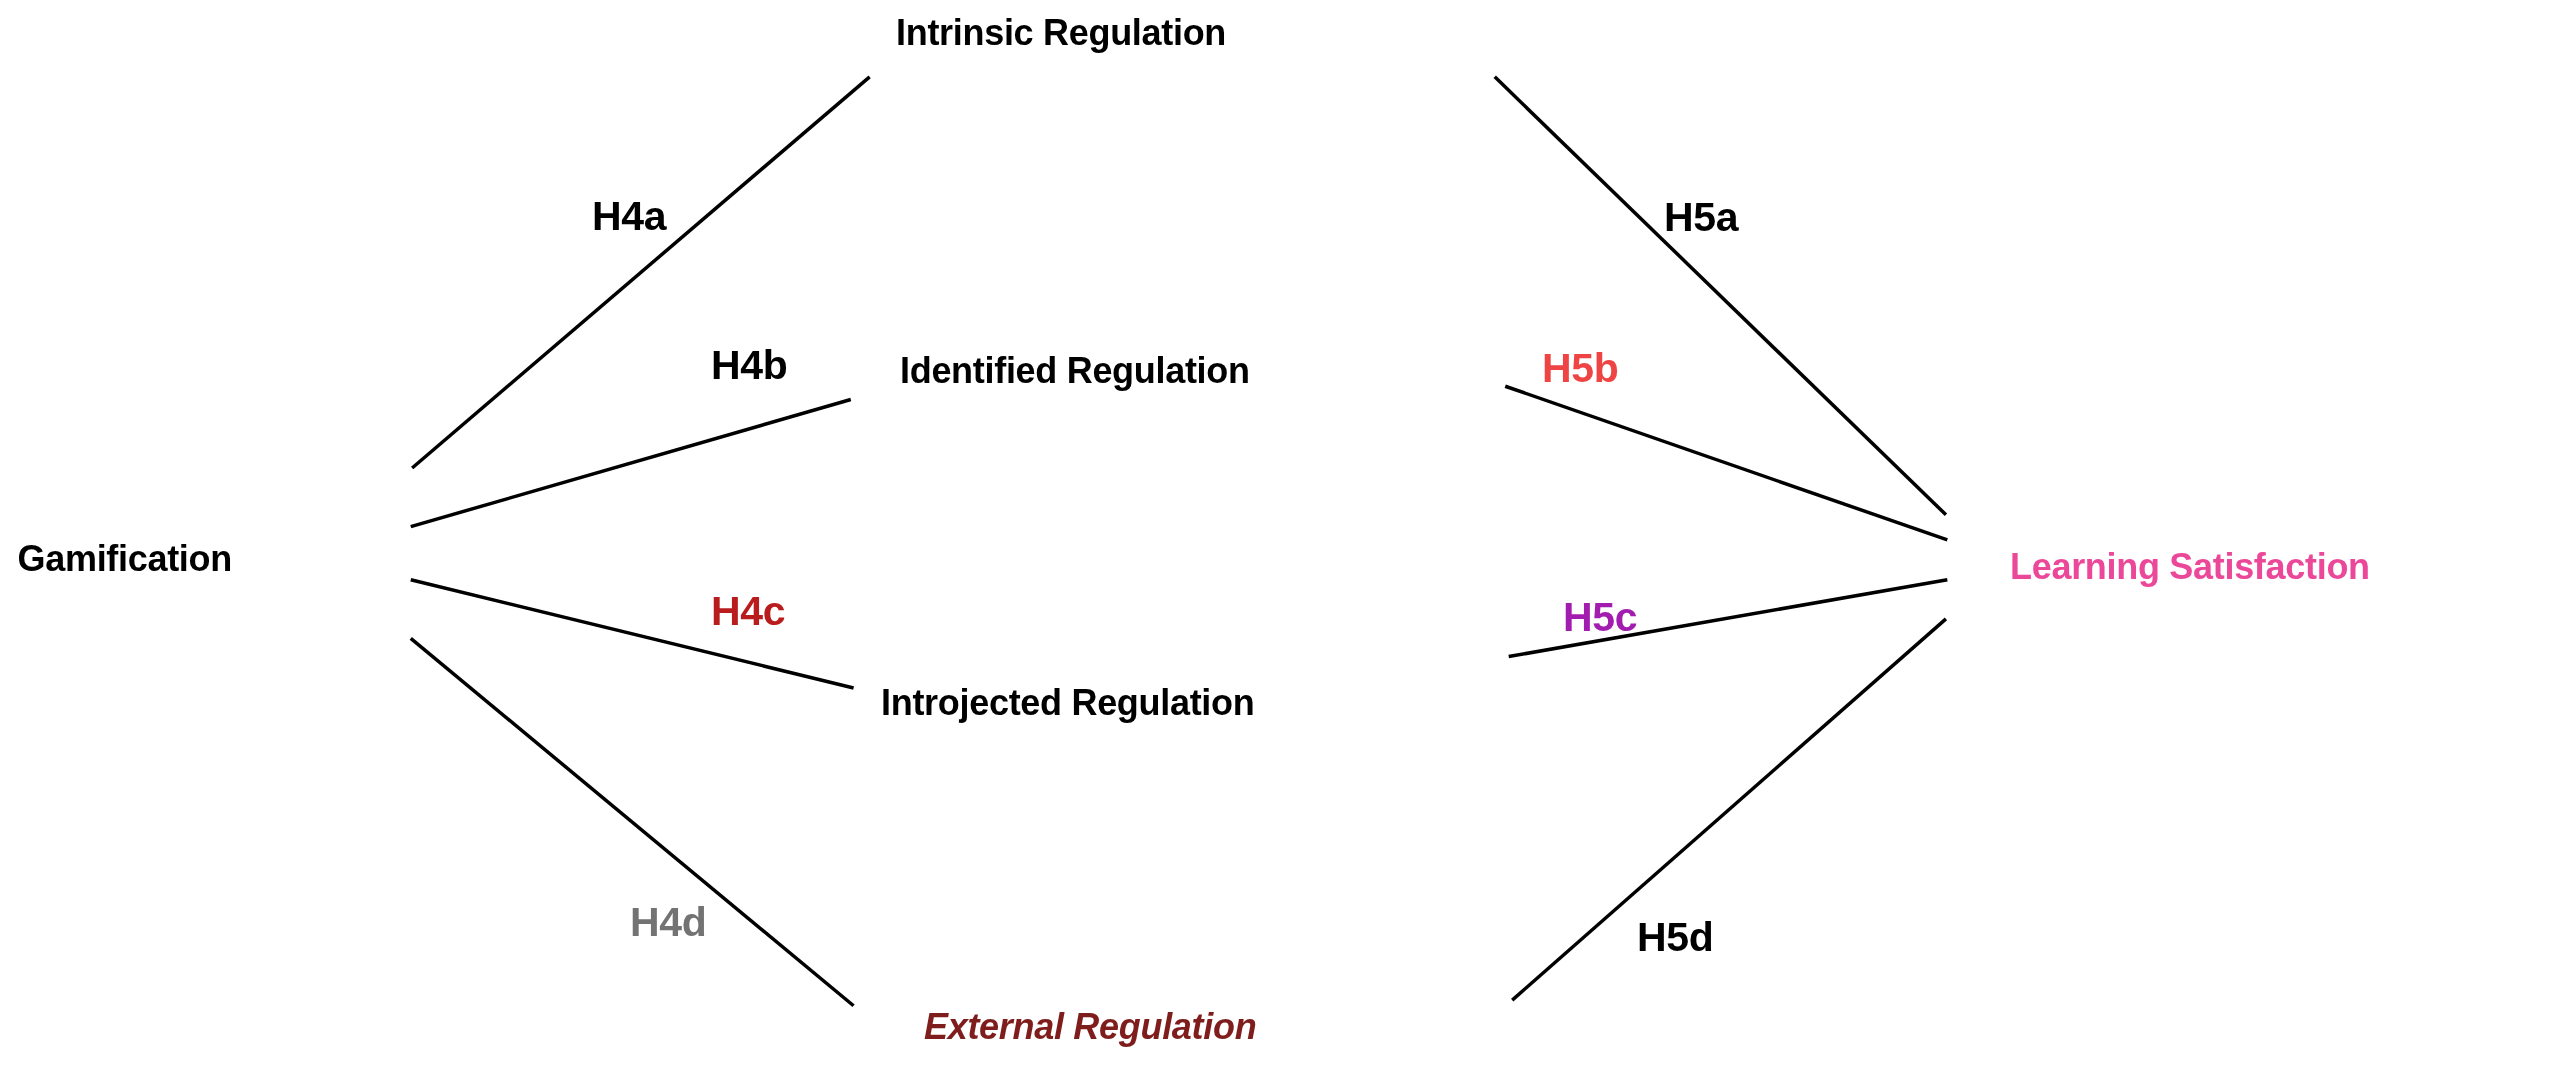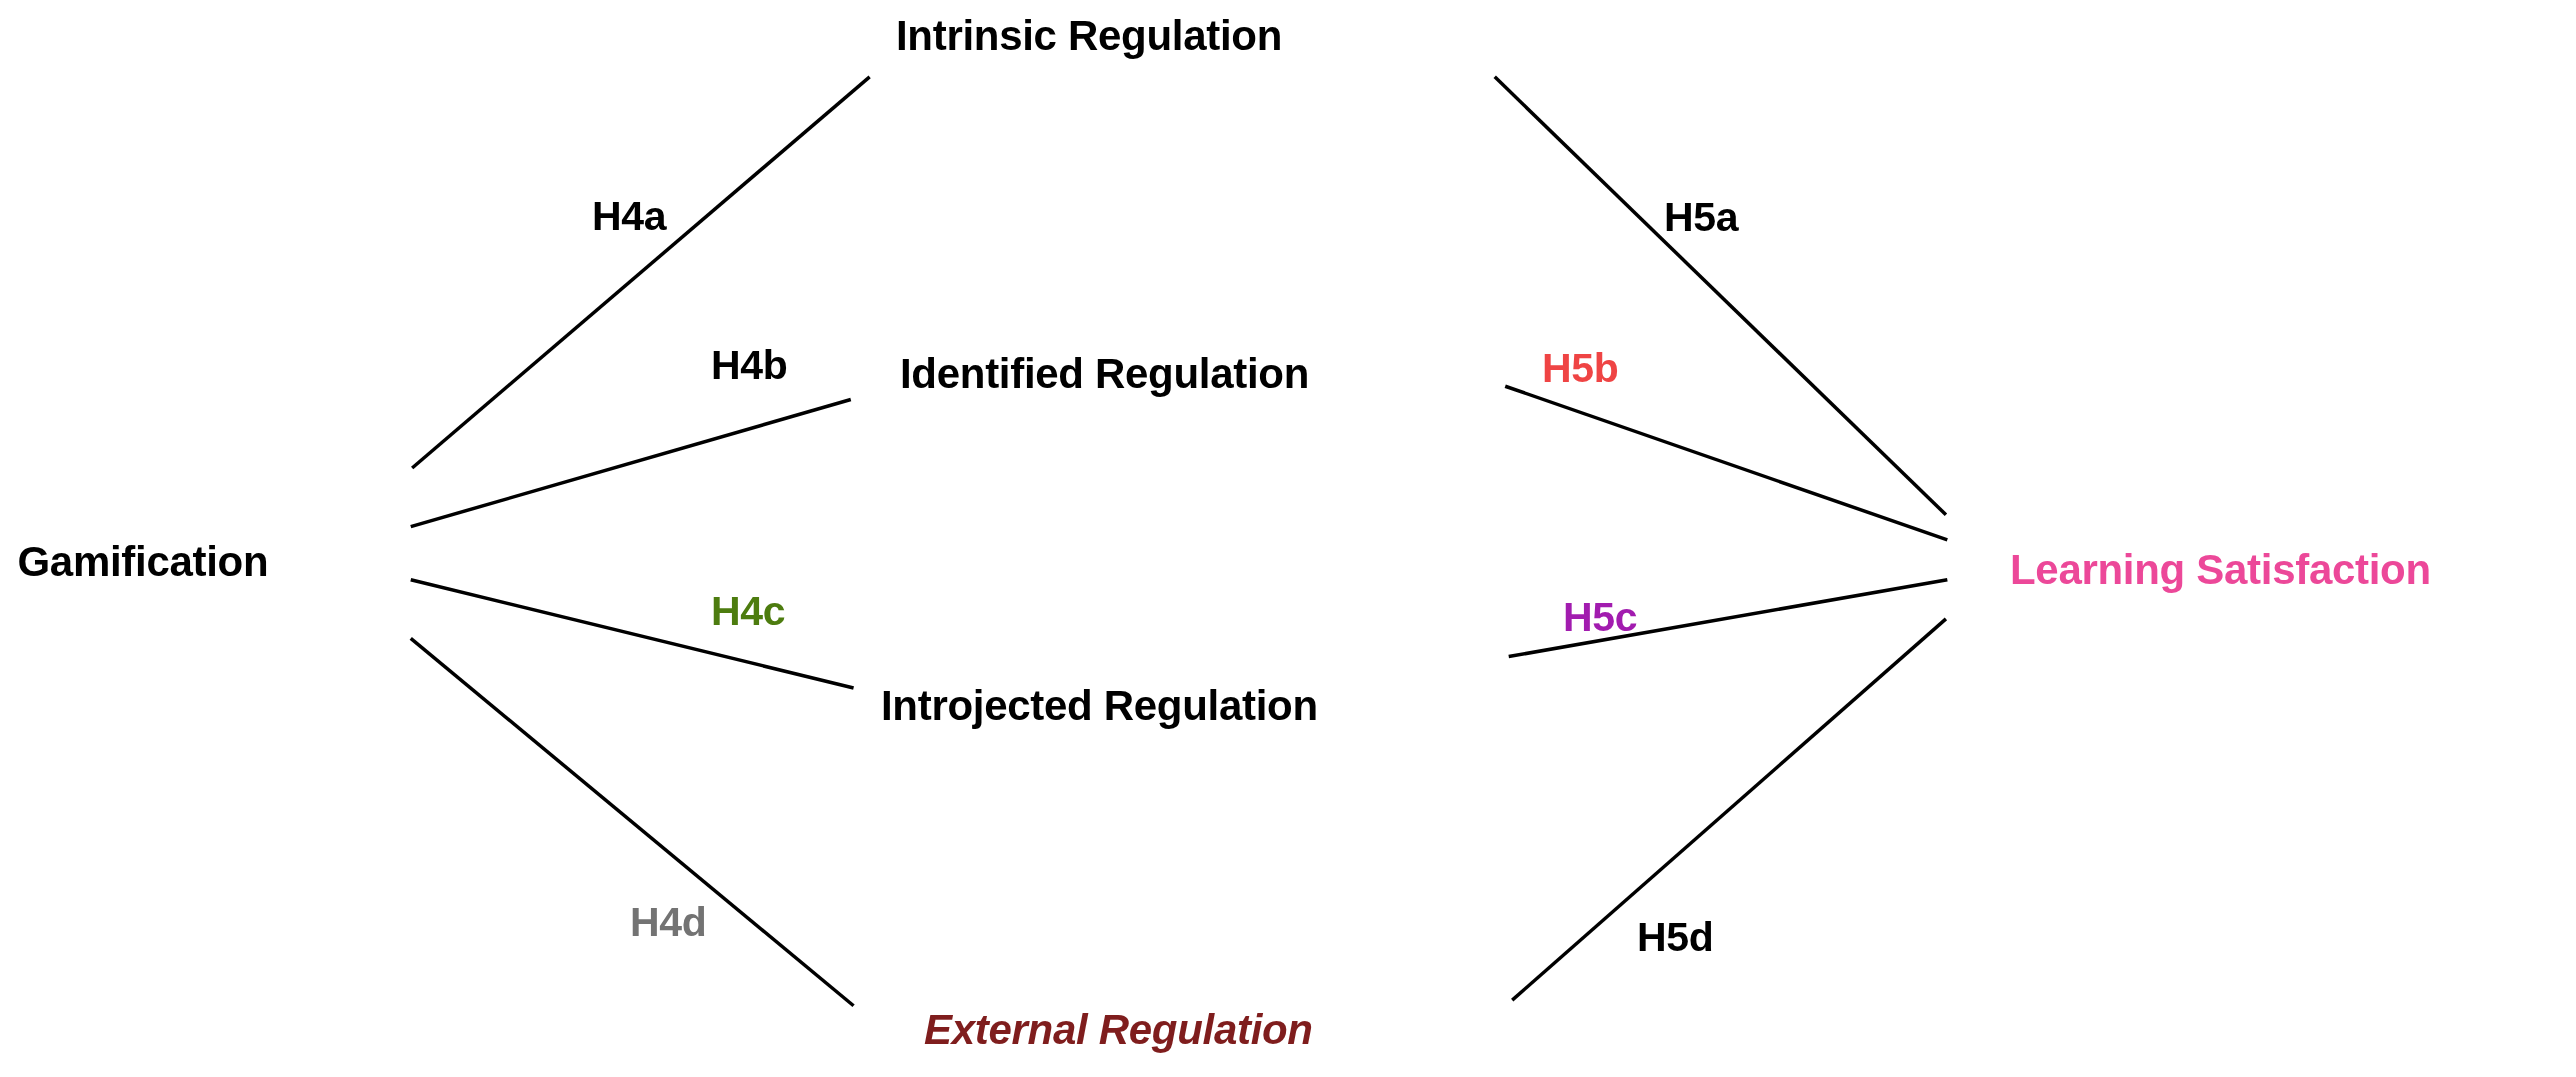--- a/index.html
+++ b/index.html
@@ -23,21 +23,21 @@
     left: 0;
     top: 0;
     width: 2576px;
     height: 1077px;
   }
   .node-label {
     position: absolute;
     color: #000000;
     font-family: "Liberation Sans", sans-serif;
     font-weight: bold;
-    font-size: 42px;
+    font-size: 36px;
     line-height: 1;
     white-space: nowrap;
     letter-spacing: -0.3px;
   }
   .edge-label {
     position: absolute;
     color: #000000;
     font-family: "Liberation Sans", sans-serif;
     font-weight: bold;
     font-size: 41px;
@@ -66,21 +66,21 @@
       <div class="node-label" style="left: 17.5px; top: 541px; color: rgb(0, 0, 0);">Gamification</div>
       <div class="node-label" style="left: 896px; top: 15.4px; color: rgb(0, 0, 0);">Intrinsic Regulation</div>
       <div class="node-label" style="left: 900px; top: 353px; color: rgb(0, 0, 0);">Identified Regulation</div>
       <div class="node-label" style="left: 881px; top: 685px; color: rgb(0, 0, 0);">Introjected Regulation</div>
       <div class="node-label" style="left: 924px; top: 1009px; color: #7f1d1d; font-style: italic;">External Regulation</div>
       <div class="node-label" style="left: 2010px; top: 549px; color: #ec4899;">Learning Satisfaction</div>
     </div>
   <div id="edge-label-layer">
       <div class="edge-label" style="left: 592px; top: 170px; color: rgb(0, 0, 0); margin-top: 26px;">H4a</div>
       <div class="edge-label" style="left: 711px; top: 327px; color: rgb(0, 0, 0); margin-top: 18px;">H4b</div>
-      <div class="edge-label" style="left: 711px; top: 591px; color: #4d7c0f;">H4c</div>
+      <div class="edge-label" style="left: 711px; top: 591px; color: #b91c1c;">H4c</div>
       <div class="edge-label" style="left: 630px; top: 902px; color: #737373;">H4d</div>
       <div class="edge-label" style="left: 1664px; top: 197px; color: rgb(0, 0, 0);">H5a</div>
       <div class="edge-label" style="left: 1542px; top: 348px; color: #ef4444;">H5b</div>
       <div class="edge-label" style="left: 1563px; top: 597px; color: #a21caf;">H5c</div>
       <div class="edge-label" style="left: 1637px; top: 909px; color: rgb(0, 0, 0); margin-top: 8px;">H5d</div>
     </div>
 
 </div>
 
 

